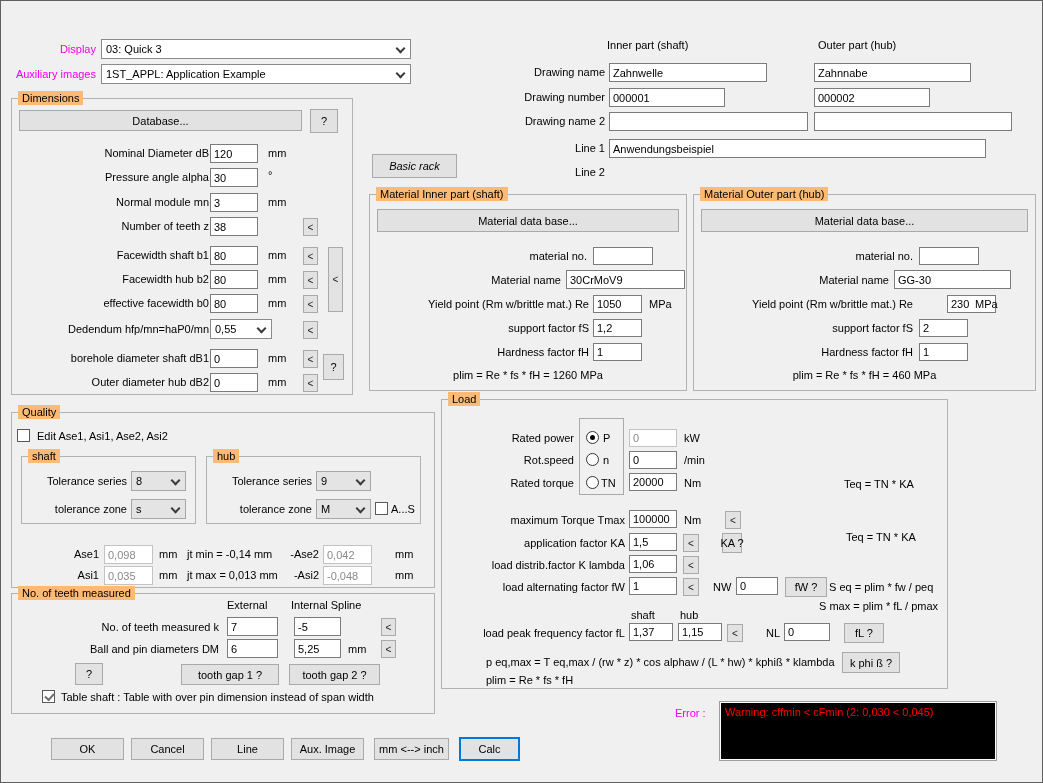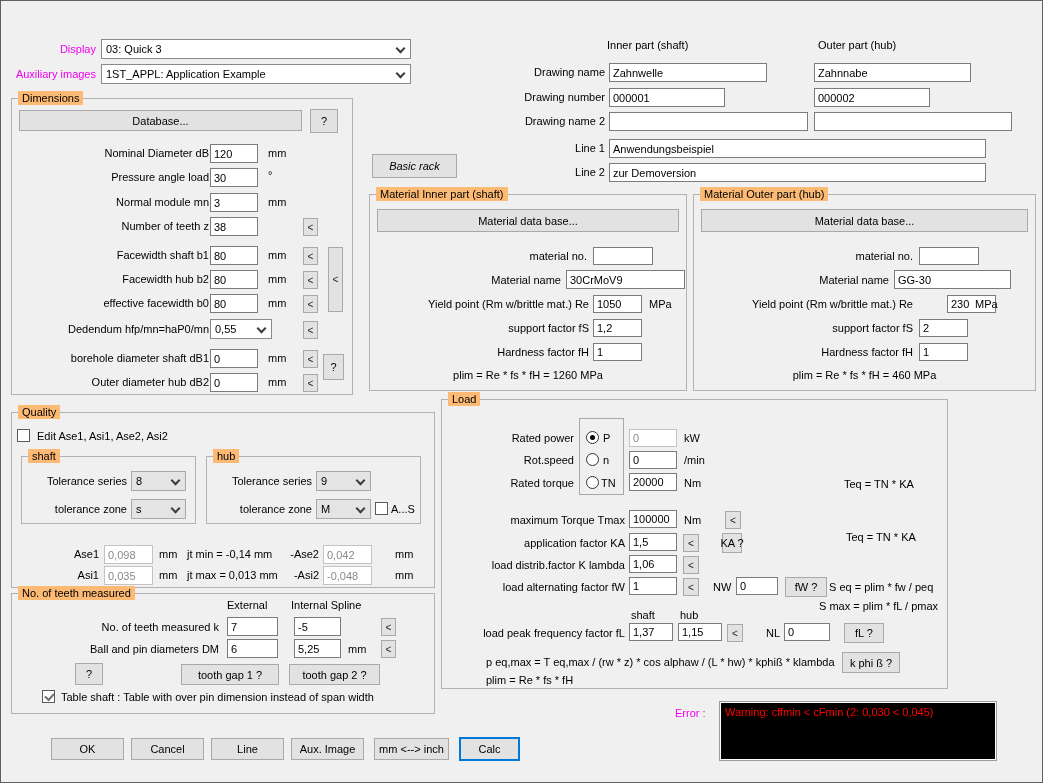--- a/index.html
+++ b/index.html
@@ -54,21 +54,21 @@
   <div class="grp" style="left:10px;top:97px;width:342px;height:297px;">
     <span class="legend">Dimensions</span>
   </div>
   <div class="btn" style="left:18px;top:109px;width:283px;height:21px;">Database...</div>
   <div class="btn" style="left:309px;top:108px;width:28px;height:24px;">?</div>
 
   <div class="lbl" style="left:20px;top:146px;width:188px;">Nominal Diameter dB</div>
   <input class="tb" style="left: 209px; top: 143px; width: 48px;" value="120">
   <div class="txt" style="left:267px;top:146px;">mm</div>
 
-  <div class="lbl" style="left:20px;top:170px;width:188px;">Pressure angle load</div>
+  <div class="lbl" style="left:20px;top:170px;width:188px;">Pressure angle alpha</div>
   <input class="tb" style="left: 209px; top: 167px; width: 48px;" value="30">
   <div class="txt" style="left:267px;top:168px;">°</div>
 
   <div class="lbl" style="left:20px;top:195px;width:188px;">Normal module mn</div>
   <input class="tb" style="left: 209px; top: 192px; width: 48px;" value="3">
   <div class="txt" style="left:267px;top:195px;">mm</div>
 
   <div class="lbl" style="left:20px;top:219px;width:188px;">Number of teeth z</div>
   <input class="tb" style="left: 209px; top: 216px; width: 48px;" value="38">
   <div class="btn sq" style="left:302px;top:217px;width:15px;height:18px;">&lt;</div>
@@ -120,21 +120,20 @@
   <input class="tb" style="left: 608px; top: 87px; width: 116px;" value="000001">
   <input class="tb" style="left: 813px; top: 87px; width: 116px;" value="000002">
 
   <div class="lbl" style="left:470px;top:114px;width:134px;">Drawing name 2</div>
   <input class="tb" style="left: 608px; top: 111px; width: 199px;" value="">
   <input class="tb" style="left: 813px; top: 111px; width: 198px;" value="">
 
   <div class="lbl" style="left:470px;top:141px;width:134px;">Line 1</div>
   <input class="tb" style="left: 608px; top: 138px; width: 377px;" value="Anwendungsbeispiel">
   <div class="lbl" style="left:470px;top:165px;width:134px;">Line 2</div>
-  <input class="tb" style="left: 608px; top: 162px; width: 377px;" value="zur Demoversion">
 
   <div class="btn" style="left:371px;top:153px;width:85px;height:24px;font-style:italic;">Basic rack</div>
 
   <div class="grp" style="left:368px;top:193px;width:318px;height:197px;">
     <span class="legend">Material Inner part (shaft)</span>
   </div>
   <div class="btn" style="left:376px;top:208px;width:302px;height:23px;">Material data base...</div>
   <div class="lbl" style="left:420px;top:249px;width:166px;">material no.</div>
   <input class="tb" style="left: 592px; top: 246px; width: 60px; height: 18px;" value="">
   <div class="lbl" style="left:390px;top:273px;width:170px;">Material name</div>

